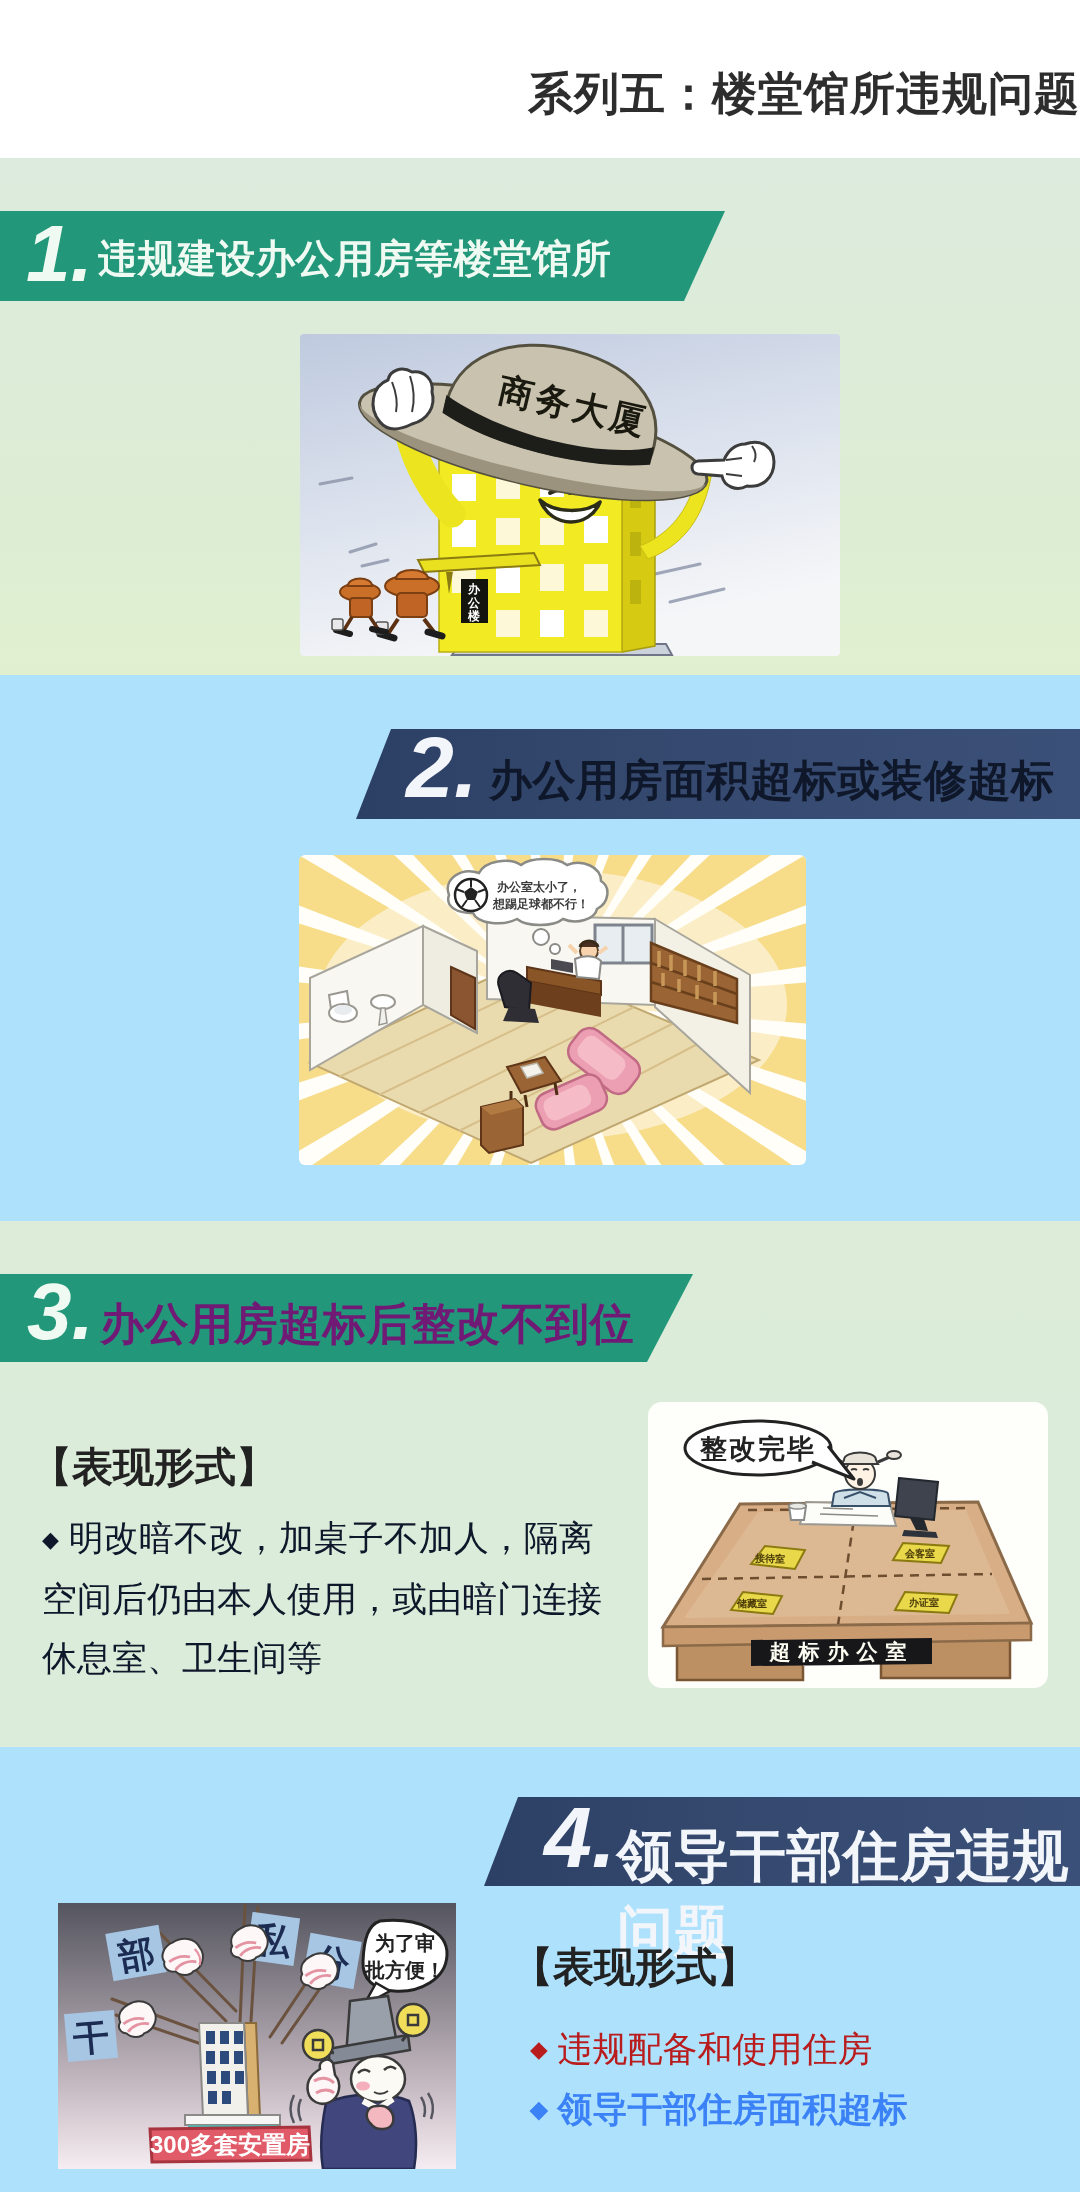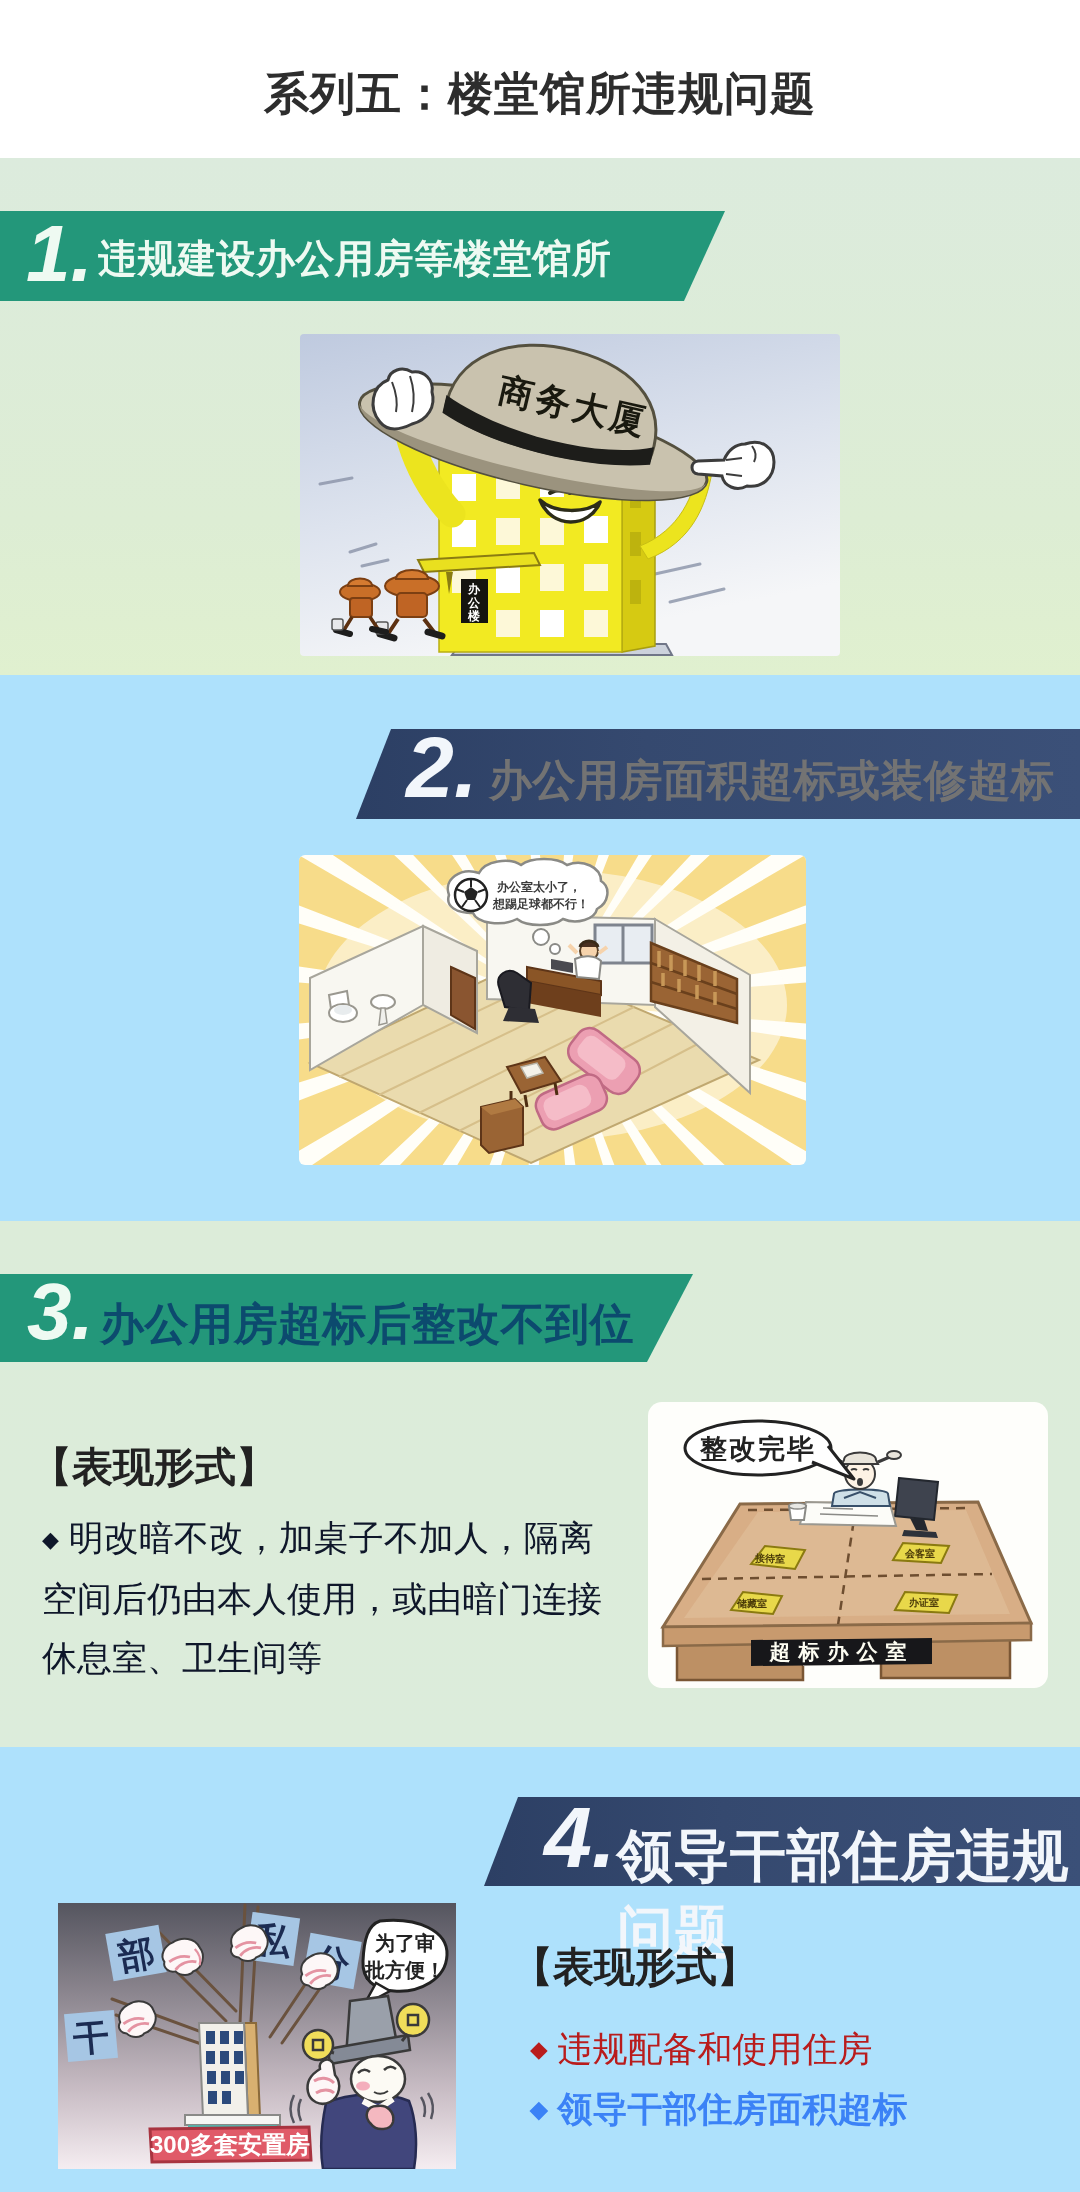--- a/index.html
+++ b/index.html
@@ -13,21 +13,21 @@
 <div class="abs" style="left:0;top:0;width:1080px;height:158px;background:#ffffff;"></div>
 
 <div class="abs" style="left:0;top:158px;width:1080px;height:517px;background:linear-gradient(180deg,#dcebdd 0%,#ddedd4 70%,#e0f0cf 100%);"></div>
 
 <div class="abs" style="left:0;top:675px;width:1080px;height:546px;background:#aee1fc;"></div>
 
 <div class="abs" style="left:0;top:1221px;width:1080px;height:526px;background:linear-gradient(180deg,#dcecd9 0%,#dcecdb 100%);"></div>
 
 <div class="abs" style="left:0;top:1747px;width:1080px;height:445px;background:#aee1fc;"></div>
 
-<div class="abs" style="left:0;top:64px;width:1080px;text-align:center;font-size:45px;font-weight:700;color:#2d2d2d;letter-spacing:1px;">系列五：楼堂馆所违规问题</div>
+<div class="abs" style="left:0;top:64px;width:1080px;text-align:right;font-size:45px;font-weight:700;color:#2d2d2d;letter-spacing:1px;">系列五：楼堂馆所违规问题</div>
 
 <div class="abs" style="left:0;top:211px;width:725px;height:90px;background:#23977a;clip-path:polygon(0 0,100% 0,684px 100%,0 100%);"></div>
 
 <div class="abs" style="left:26px;top:208px;font-size:80px;font-weight:700;font-style:italic;color:#eefaf2;">1.</div>
 
 <div class="abs" style="left:98px;top:232px;font-size:39px;font-weight:700;color:#eefaf2;letter-spacing:0.5px;">违规建设办公用房等楼堂馆所</div>
 
 <svg class="abs" style="left:300px;top:334px;" width="540" height="322" viewBox="0 0 540 322">
   <defs>
     <linearGradient id="g1bg" x1="0" y1="0" x2="0.35" y2="1">
@@ -125,21 +125,21 @@
     <path d="M52,283 L44,296 M70,283 L78,295" stroke="#5c3010" stroke-width="3.5"></path>
     <path d="M36,296 L50,300 M72,295 L86,298" stroke="#1d1d1d" stroke-width="6" stroke-linecap="round"></path>
     <rect x="32" y="285" width="11" height="11" rx="2" fill="#e8e8ea" stroke="#555" stroke-width="1.5"></rect>
   </g>
 </svg>
 
 <div class="abs" style="left:356px;top:729px;width:724px;height:90px;background:linear-gradient(90deg,#2c3f64 0%,#35496f 40%,#3b5078 100%);clip-path:polygon(35px 0,100% 0,100% 100%,0 100%);"></div>
 
 <div class="abs" style="left:406px;top:718px;font-size:86px;font-weight:700;font-style:italic;color:#f2f6fb;">2.</div>
 
-<div class="abs" style="left:489px;top:752px;font-size:43px;font-weight:700;color:#737373;letter-spacing:0.5px;">办公用房面积超标或装修超标</div>
+<div class="abs" style="left:489px;top:752px;font-size:43px;font-weight:700;color:#0f172a;letter-spacing:0.5px;">办公用房面积超标或装修超标</div>
 
 <svg class="abs" style="left:299px;top:855px;" width="507" height="310" viewBox="0 0 507 310">
   <defs>
     <clipPath id="c2clip">
         <rect width="507" height="310" rx="6"></rect>
       </clipPath>
   </defs>
 
   <rect width="507" height="310" rx="6" fill="#fffef8"></rect>
   <g clip-path="url(#c2clip)">
@@ -214,21 +214,21 @@
 
     <text x="198" y="36" font-size="12" font-weight="bold" fill="#3a3a3a">办公室太小了，</text>
     <text x="194" y="53" font-size="12" font-weight="bold" fill="#3a3a3a">想踢足球都不行！</text>
   </g>
 </svg>
 
 <div class="abs" style="left:0;top:1274px;width:693px;height:88px;background:#23977a;clip-path:polygon(0 0,100% 0,647px 100%,0 100%);"></div>
 
 <div class="abs" style="left:27px;top:1266px;font-size:80px;font-weight:700;font-style:italic;color:#eefaf2;">3.</div>
 
-<div class="abs" style="left:100px;top:1295px;font-size:44px;font-weight:700;color:#0c4a6e;letter-spacing:0.5px;">办公用房超标后整改不到位</div>
+<div class="abs" style="left:100px;top:1295px;font-size:44px;font-weight:700;color:#701a75;letter-spacing:0.5px;">办公用房超标后整改不到位</div>
 
 <div class="abs" style="left:31px;top:1440px;font-size:41px;font-weight:700;color:#222;">【表现形式】</div>
 
 <div class="abs" style="left:42px;top:1508px;width:640px;font-size:35px;font-weight:400;color:#0f172a;line-height:59px;white-space:nowrap;">
 <span style="font-size:22px;vertical-align:3px;">◆</span> 明改暗不改，加桌子不加人，隔离<br>空间后仍由本人使用，或由暗门连接<br>休息室、卫生间等</div>
 
 <svg class="abs" style="left:648px;top:1402px;" width="400" height="286" viewBox="0 0 400 286">
 
   <rect x="0" y="0" width="400" height="286" rx="14" fill="#fefefb"></rect>
 

